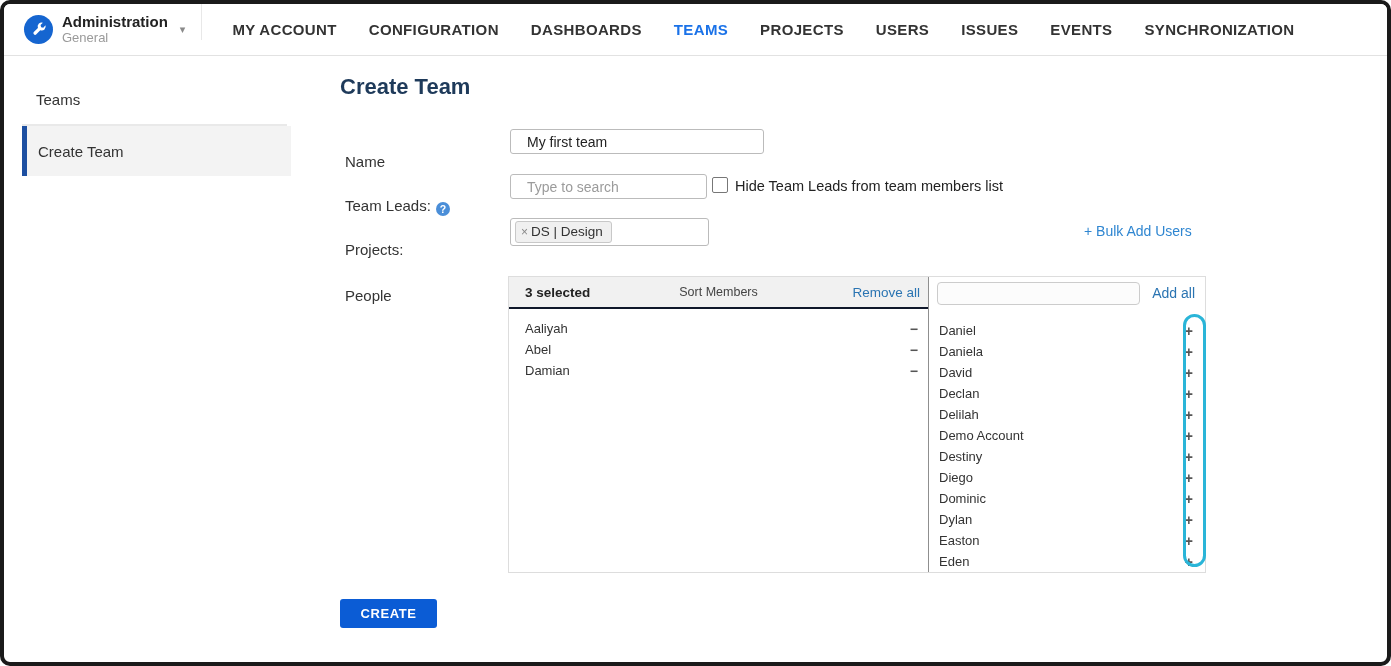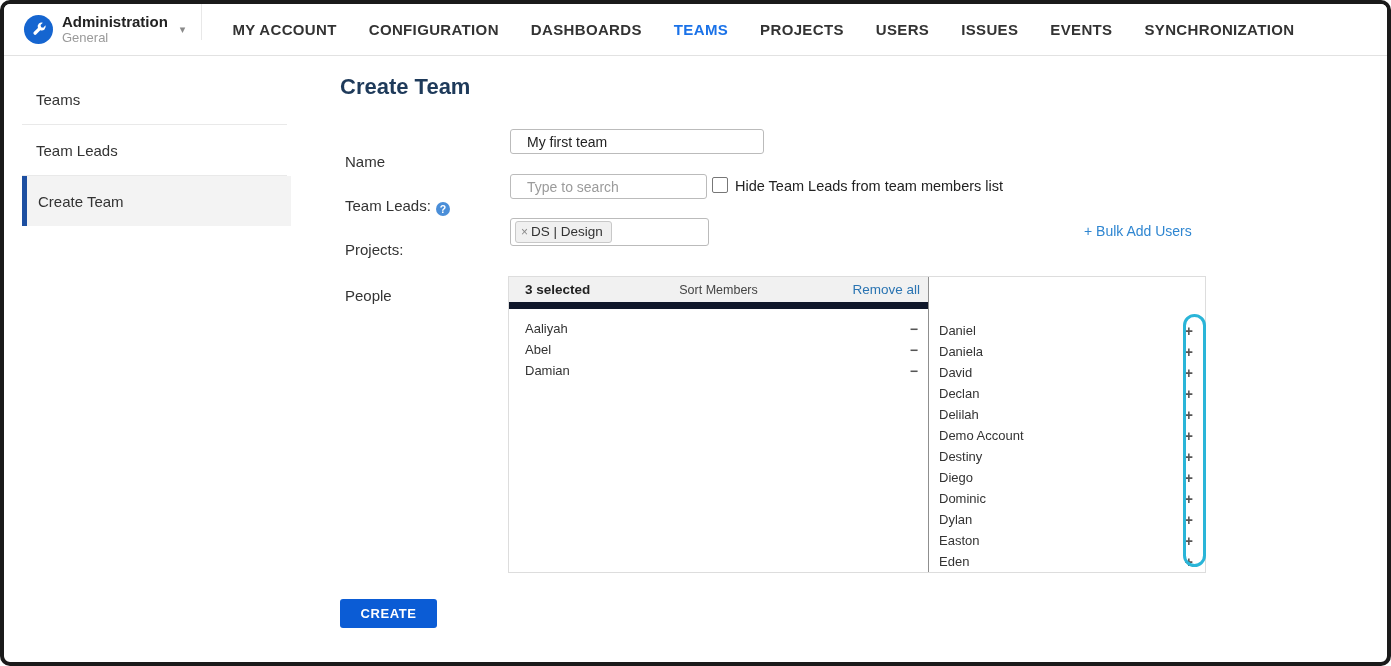--- a/index.html
+++ b/index.html
@@ -35,21 +35,21 @@
   .checkbox{position:absolute;left:708px;top:173px;width:16px;height:16px;appearance:none;-webkit-appearance:none;border:1.5px solid #777;border-radius:2px;background:#fff;margin:0;cursor:pointer;}
   .checkbox-label{position:absolute;left:731px;top:174px;font-size:14.5px;color:#222;cursor:pointer;}
   .projects-box{position:absolute;left:506px;top:214px;width:199px;height:28px;border:1px solid #bbb;border-radius:3px;box-sizing:border-box;display:flex;align-items:center;padding:0 4px;cursor:text;}
   .chip{background:#f0f0f0;border:1px solid #c8c8c8;border-radius:3px;display:flex;align-items:center;padding:2px 8px 3px 5px;font-size:13.5px;color:#333;}
   .chip-x{color:#888;font-size:12px;margin-right:3px;cursor:pointer;}
   .bulk-link{position:absolute;left:1080px;top:219px;font-size:14px;color:#2f86d1;cursor:pointer;}
   
   .people-panel{position:absolute;left:504px;top:272px;width:698px;height:297px;border:1px solid #ddd;box-sizing:border-box;display:flex;background:#fff;}
   .panel-left{width:419px;position:relative;box-sizing:border-box;}
   .panel-right{flex:1;position:relative;border-left:1px solid #8f8f8f;box-sizing:border-box;}
-  .hdr-left{height:32px;background:#f1f1f1;border-bottom:7px solid #0f172a;position:relative;display:flex;align-items:center;box-sizing:border-box;}
+  .hdr-left{height:32px;background:#f1f1f1;border-bottom:2px solid #0f172a;position:relative;display:flex;align-items:center;box-sizing:border-box;}
   .sel-count{margin-left:16px;font-size:13.5px;font-weight:700;color:#222;}
   .sort-label{position:absolute;left:0;right:0;text-align:center;font-size:12.5px;color:#444;}
   .remove-all{position:absolute;right:8px;font-size:13.5px;color:#2a74b2;cursor:pointer;background:#f1f1f1;}
   .hdr-right{height:32px;display:flex;align-items:center;padding:0 8px;box-sizing:border-box;}
   .member-search{flex:1;height:23px;border:1px solid #ccc;border-radius:4px;background:#fcfcfc;margin-right:12px;font-size:13px;padding:0 6px;box-sizing:border-box;font-family:"Liberation Sans",sans-serif;}
   .add-all{font-size:14px;color:#2a74b2;cursor:pointer;white-space:nowrap;margin-right:2px;}
   .mlist{position:absolute;top:32px;bottom:0;left:0;right:0;overflow:hidden;padding-top:6px;}
   .mlist.right{padding-top:8px;}
   .mrow{height:21px;display:flex;align-items:flex-end;font-size:13px;color:#333;cursor:default;gap:8px;}
   .panel-left .mrow{padding:0 10px 0 16px;}
@@ -88,21 +88,20 @@
       <span class="nav-item">USERS</span>
       <span class="nav-item">ISSUES</span>
       <span class="nav-item">EVENTS</span>
       <span class="nav-item">SYNCHRONIZATION</span>
     </div>
   </div>
 
   <div class="sidebar">
     <div class="side-item">Teams</div>
     <div class="side-sep"></div>
-    <div class="side-item">Team Leads</div>
     <div class="side-sep"></div>
     <div class="side-item active">Create Team</div>
   </div>
 
   <div class="page-title">Create Team</div>
 
   <div class="f-label" style="top:129px;">Name</div>
   <input class="tinput" style="left: 506px; top: 125px; width: 254px;" type="text" value="My first team">
 
   <div class="f-label" style="top:173px;">
@@ -139,20 +138,24 @@
           <span>Abel</span>
           <span class="minus-btn">−</span>
         </div>
         <div class="mrow">
           <span>Damian</span>
           <span class="minus-btn">−</span>
         </div>
       </div>
     </div>
     <div class="panel-right">
+      <div class="hdr-right">
+        <input class="member-search" type="text" value="" style="">
+        <span class="add-all">Add all</span>
+      </div>
       <div class="mlist right">
         <div class="mrow">
           <span>Daniel</span>
           <span class="plus-btn">+</span>
         </div>
         <div class="mrow">
           <span>Daniela</span>
           <span class="plus-btn">+</span>
         </div>
         <div class="mrow">

